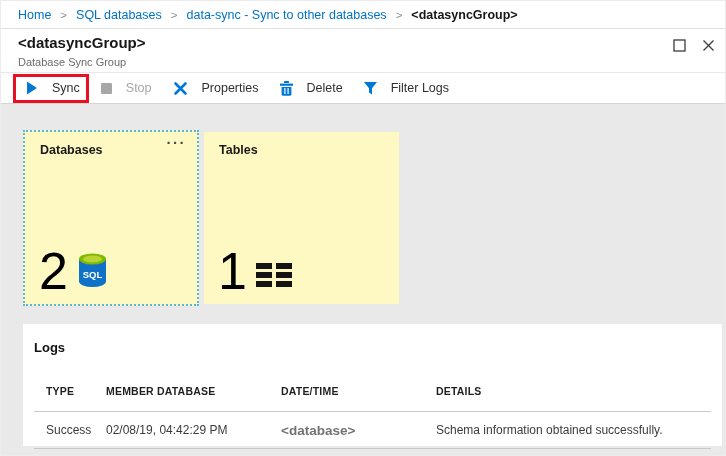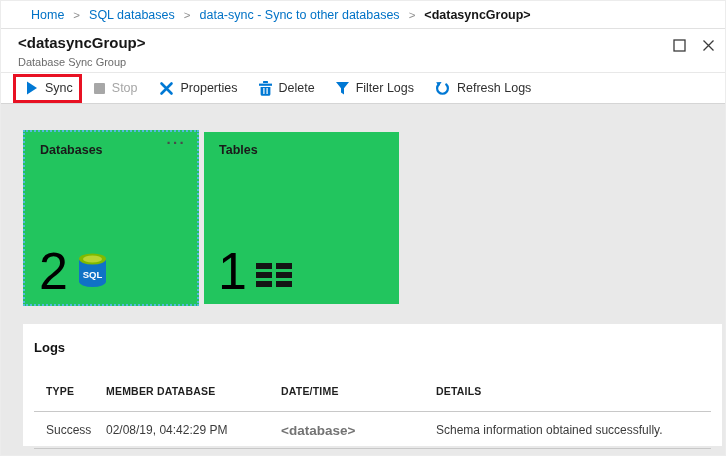--- a/index.html
+++ b/index.html
@@ -1,43 +1,43 @@
 <!DOCTYPE html>
 <html><head>
 <meta charset="utf-8">
 <style>
   * { margin:0; padding:0; box-sizing:border-box; }
   body { background:#fff; font-family:"Liberation Sans","DejaVu Sans",sans-serif; }
   .window { width:726px; height:456px; position:relative; background:#fff; overflow:hidden; border:1px solid #ececec; }
 
   
-  .breadcrumb-bar { height:28px; display:flex; align-items:center; padding-left:30px; border-bottom:1px solid #e1e1e1; font-size:12.5px; gap:9px; white-space:nowrap; }
+  .breadcrumb-bar { height:28px; display:flex; align-items:center; padding-left:17px; border-bottom:1px solid #e1e1e1; font-size:12.5px; gap:9px; white-space:nowrap; }
   .crumb-link { color:#0072c6; cursor:pointer; }
   .crumb-current { color:#161616; font-weight:bold; }
   .crumb-sep { color:#8f8f8f; font-size:11.5px; }
 
   
   .header { height:43px; position:relative; }
   .page-title { position:absolute; left:17px; top:5px; font-size:15px; font-weight:bold; color:#161616; }
   .page-subtitle { position:absolute; left:17px; top:27px; font-size:11px; color:#6b6b6b; }
   .window-controls { position:absolute; right:9px; top:9px; display:flex; gap:14px; }
   .wc-btn { width:15px; height:15px; display:flex; align-items:center; justify-content:center; cursor:pointer; }
 
   
   .toolbar { height:32px; border-top:1px solid #e8e8e8; border-bottom:1px solid #d5d5d5; display:flex; align-items:center; padding-left:25px; gap:21px; position:relative; }
-  .tb-btn { display:flex; align-items:center; gap:7px; font-size:12.5px; color:#2f2f2f; cursor:pointer; position:relative; }
+  .tb-btn { display:flex; align-items:center; gap:14px; font-size:12.5px; color:#2f2f2f; cursor:pointer; position:relative; }
   .tb-btn.disabled { color:#a6a6a6; }
   .tb-icon { display:flex; align-items:center; }
   .callout { position:absolute; left:-13px; top:-7px; right:-9px; bottom:-8px; border:3px solid #e81123; pointer-events:none; }
 
   
   .content { position:absolute; top:103px; left:0; right:0; bottom:0; background:#e9e9e9; }
 
   
-  .tile { position:absolute; background:#22c55e; cursor:pointer; }
+  .tile { position:absolute; background:#fef9c3; cursor:pointer; }
   .tile-databases { left:22px; top:26px; width:176px; height:176px; border:2px dotted #54b8e0; }
   .tile-tables { left:203px; top:28px; width:195px; height:172px; }
   .tile-title { position:absolute; left:15px; top:11px; font-size:12.5px; font-weight:bold; color:#1a1a1a; }
   .tile-menu { position:absolute; right:11px; top:2px; font-size:15px; font-weight:bold; color:#4a4a4a; letter-spacing:1.5px; cursor:pointer; }
   .tile-body { position:absolute; left:14px; bottom:11px; display:flex; align-items:flex-end; gap:9px; }
   .tile-count { font-size:52px; line-height:0.82; color:#000; }
   .sql-icon-wrap { margin-bottom:4px; display:flex; }
   .table-icon { margin-bottom:6px; display:grid; grid-template-columns:16px 16px; grid-template-rows:6px 6px 6px; gap:3px 4px; }
   .table-icon div { background:#141414; }
 
@@ -122,29 +122,20 @@
       <span>Delete</span>
     </div>
     <div class="tb-btn">
       <span class="tb-icon">
         <svg width="13" height="13" viewBox="0 0 13 13">
             <path d="M0 0 H13 L8 6.2 V12.6 L5 10.6 V6.2 Z" fill="#0078d4"></path>
           </svg>
       </span>
       <span>Filter Logs</span>
     </div>
-    <div class="tb-btn">
-      <span class="tb-icon">
-        <svg width="15" height="15" viewBox="0 0 15 15">
-          <path d="M11.2 3.4 A5.4 5.4 0 1 1 3.8 3.4" stroke="#0078d4" stroke-width="2.2" fill="none" stroke-linecap="round"></path>
-          <path d="M1.2 1.2 L6.6 1.0 L3.6 5.4 Z" fill="#0078d4"></path>
-        </svg>
-      </span>
-      <span>Refresh Logs</span>
-    </div>
   </div>
 
   <div class="content">
 
     <div class="tile tile-databases">
       <div class="tile-title">Databases</div>
       <div class="tile-menu">···</div>
       <div class="tile-body">
         <span class="tile-count">2</span>
         <span class="sql-icon-wrap">

